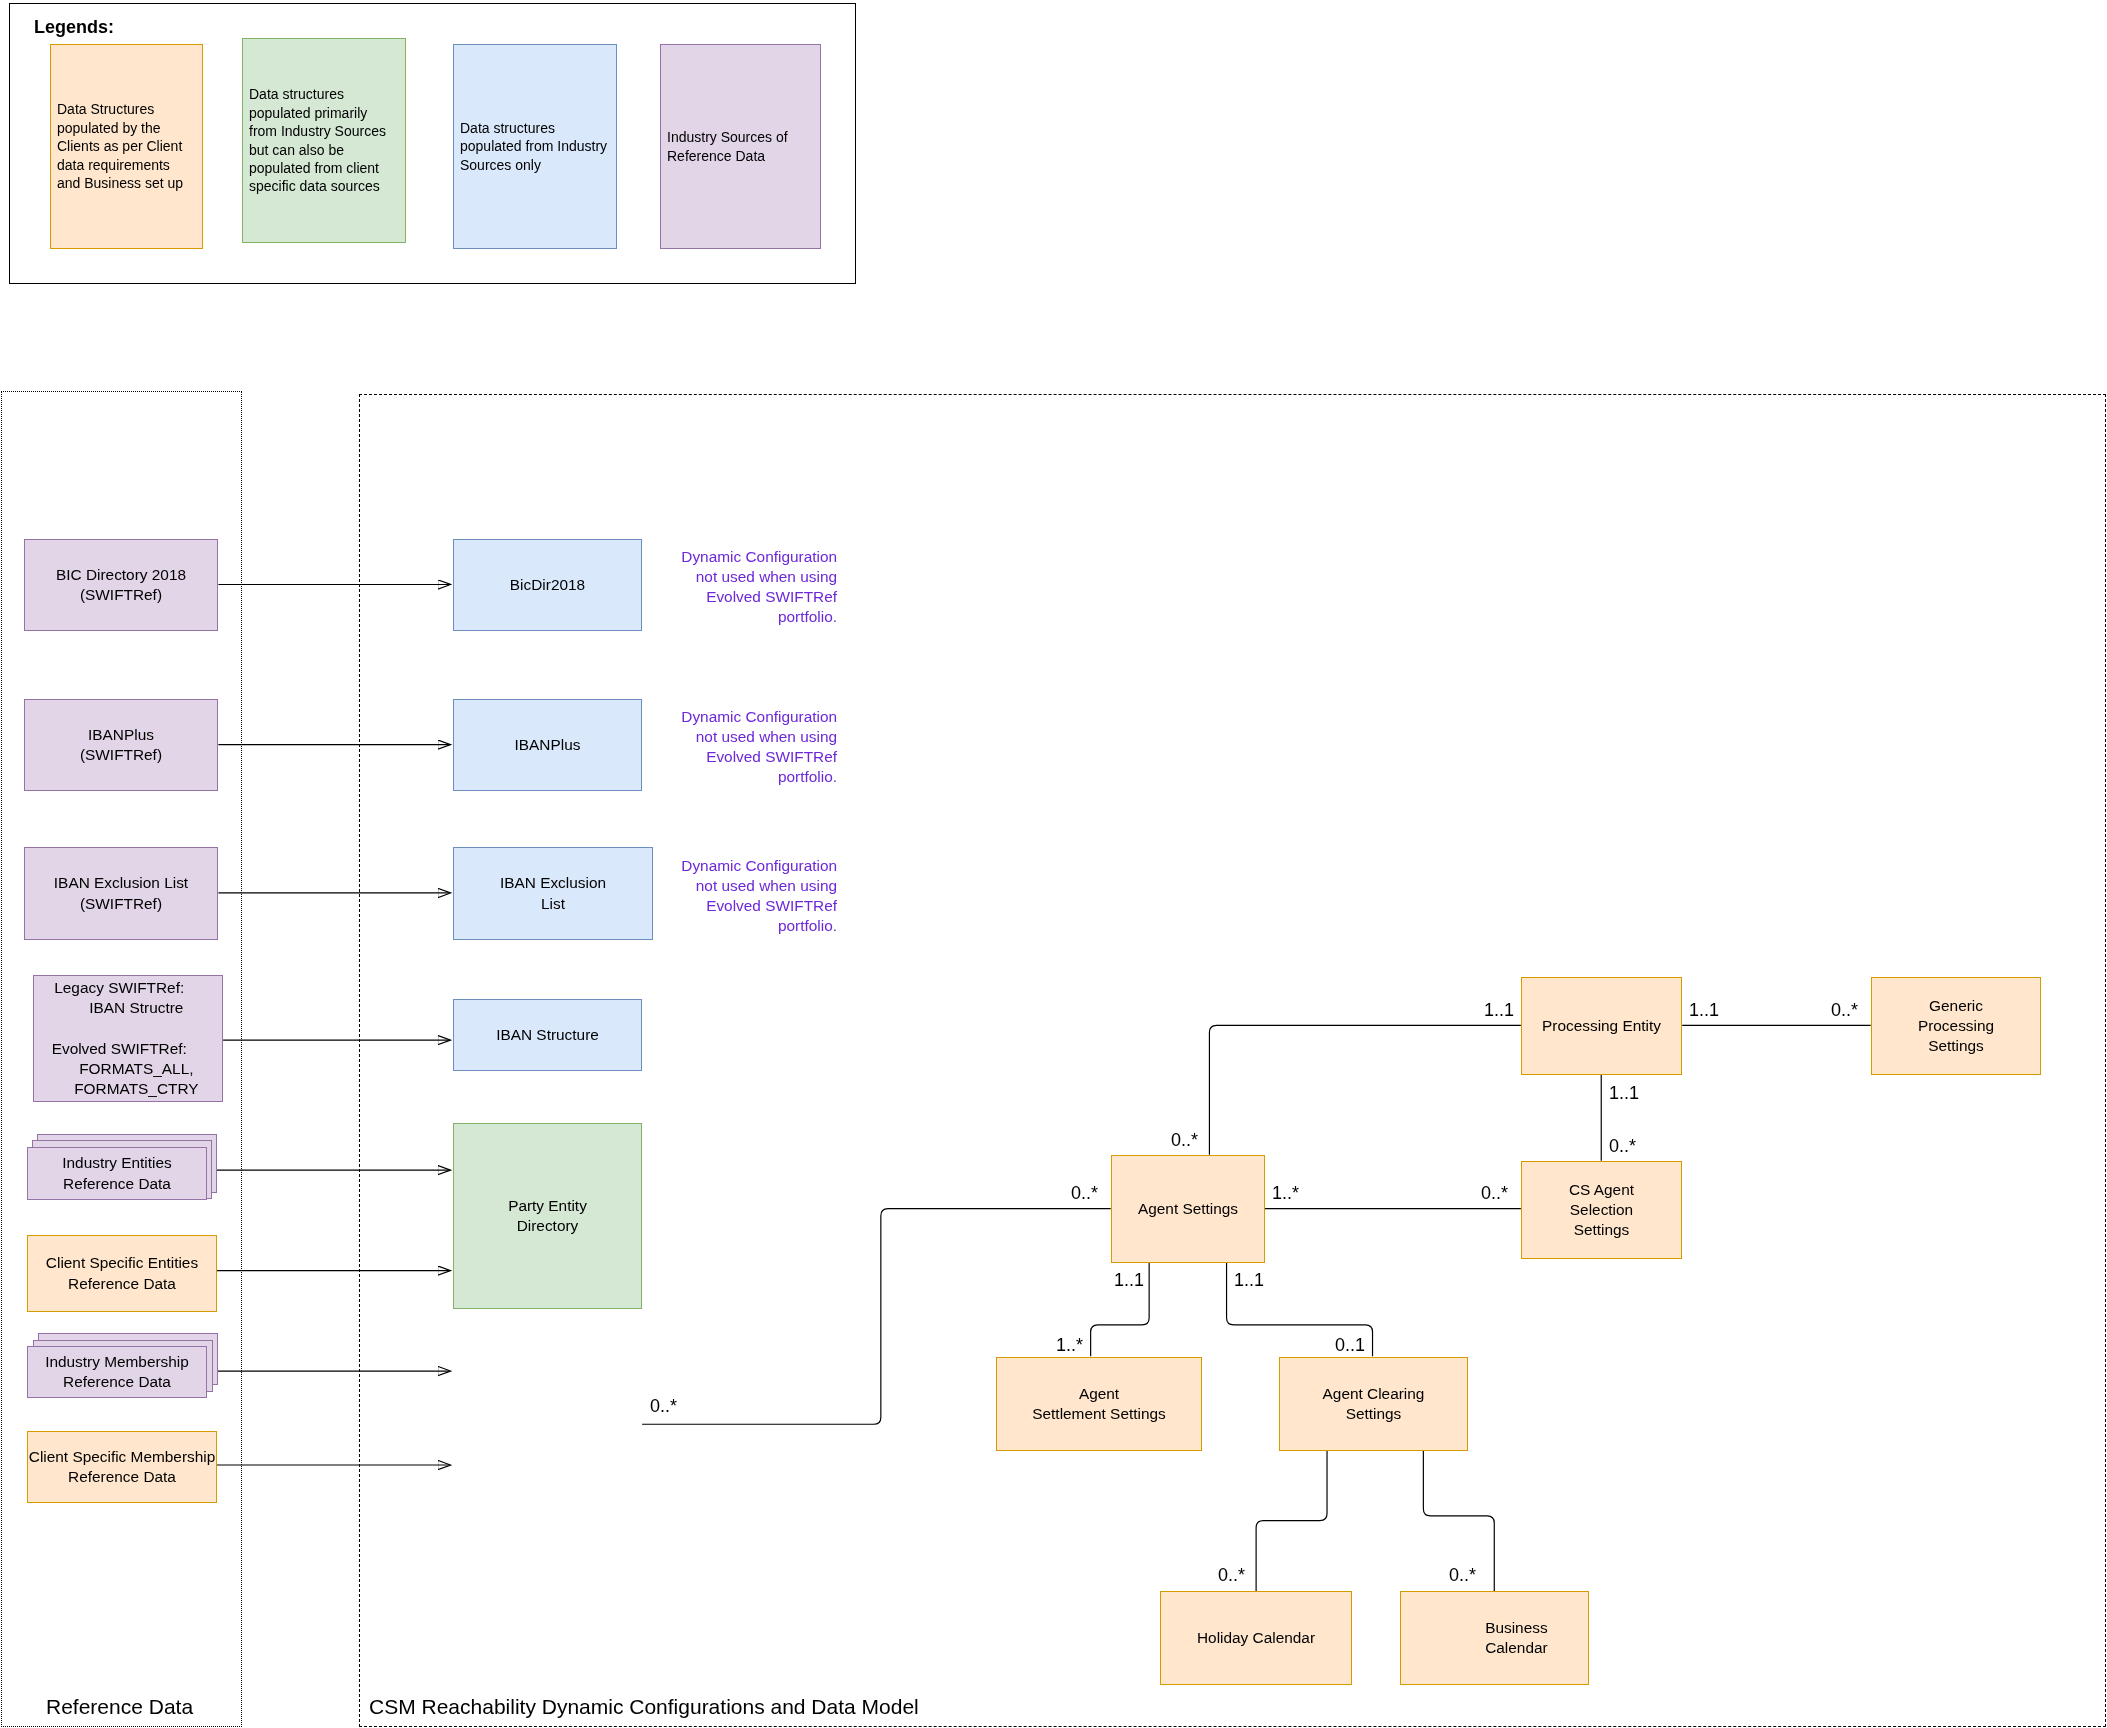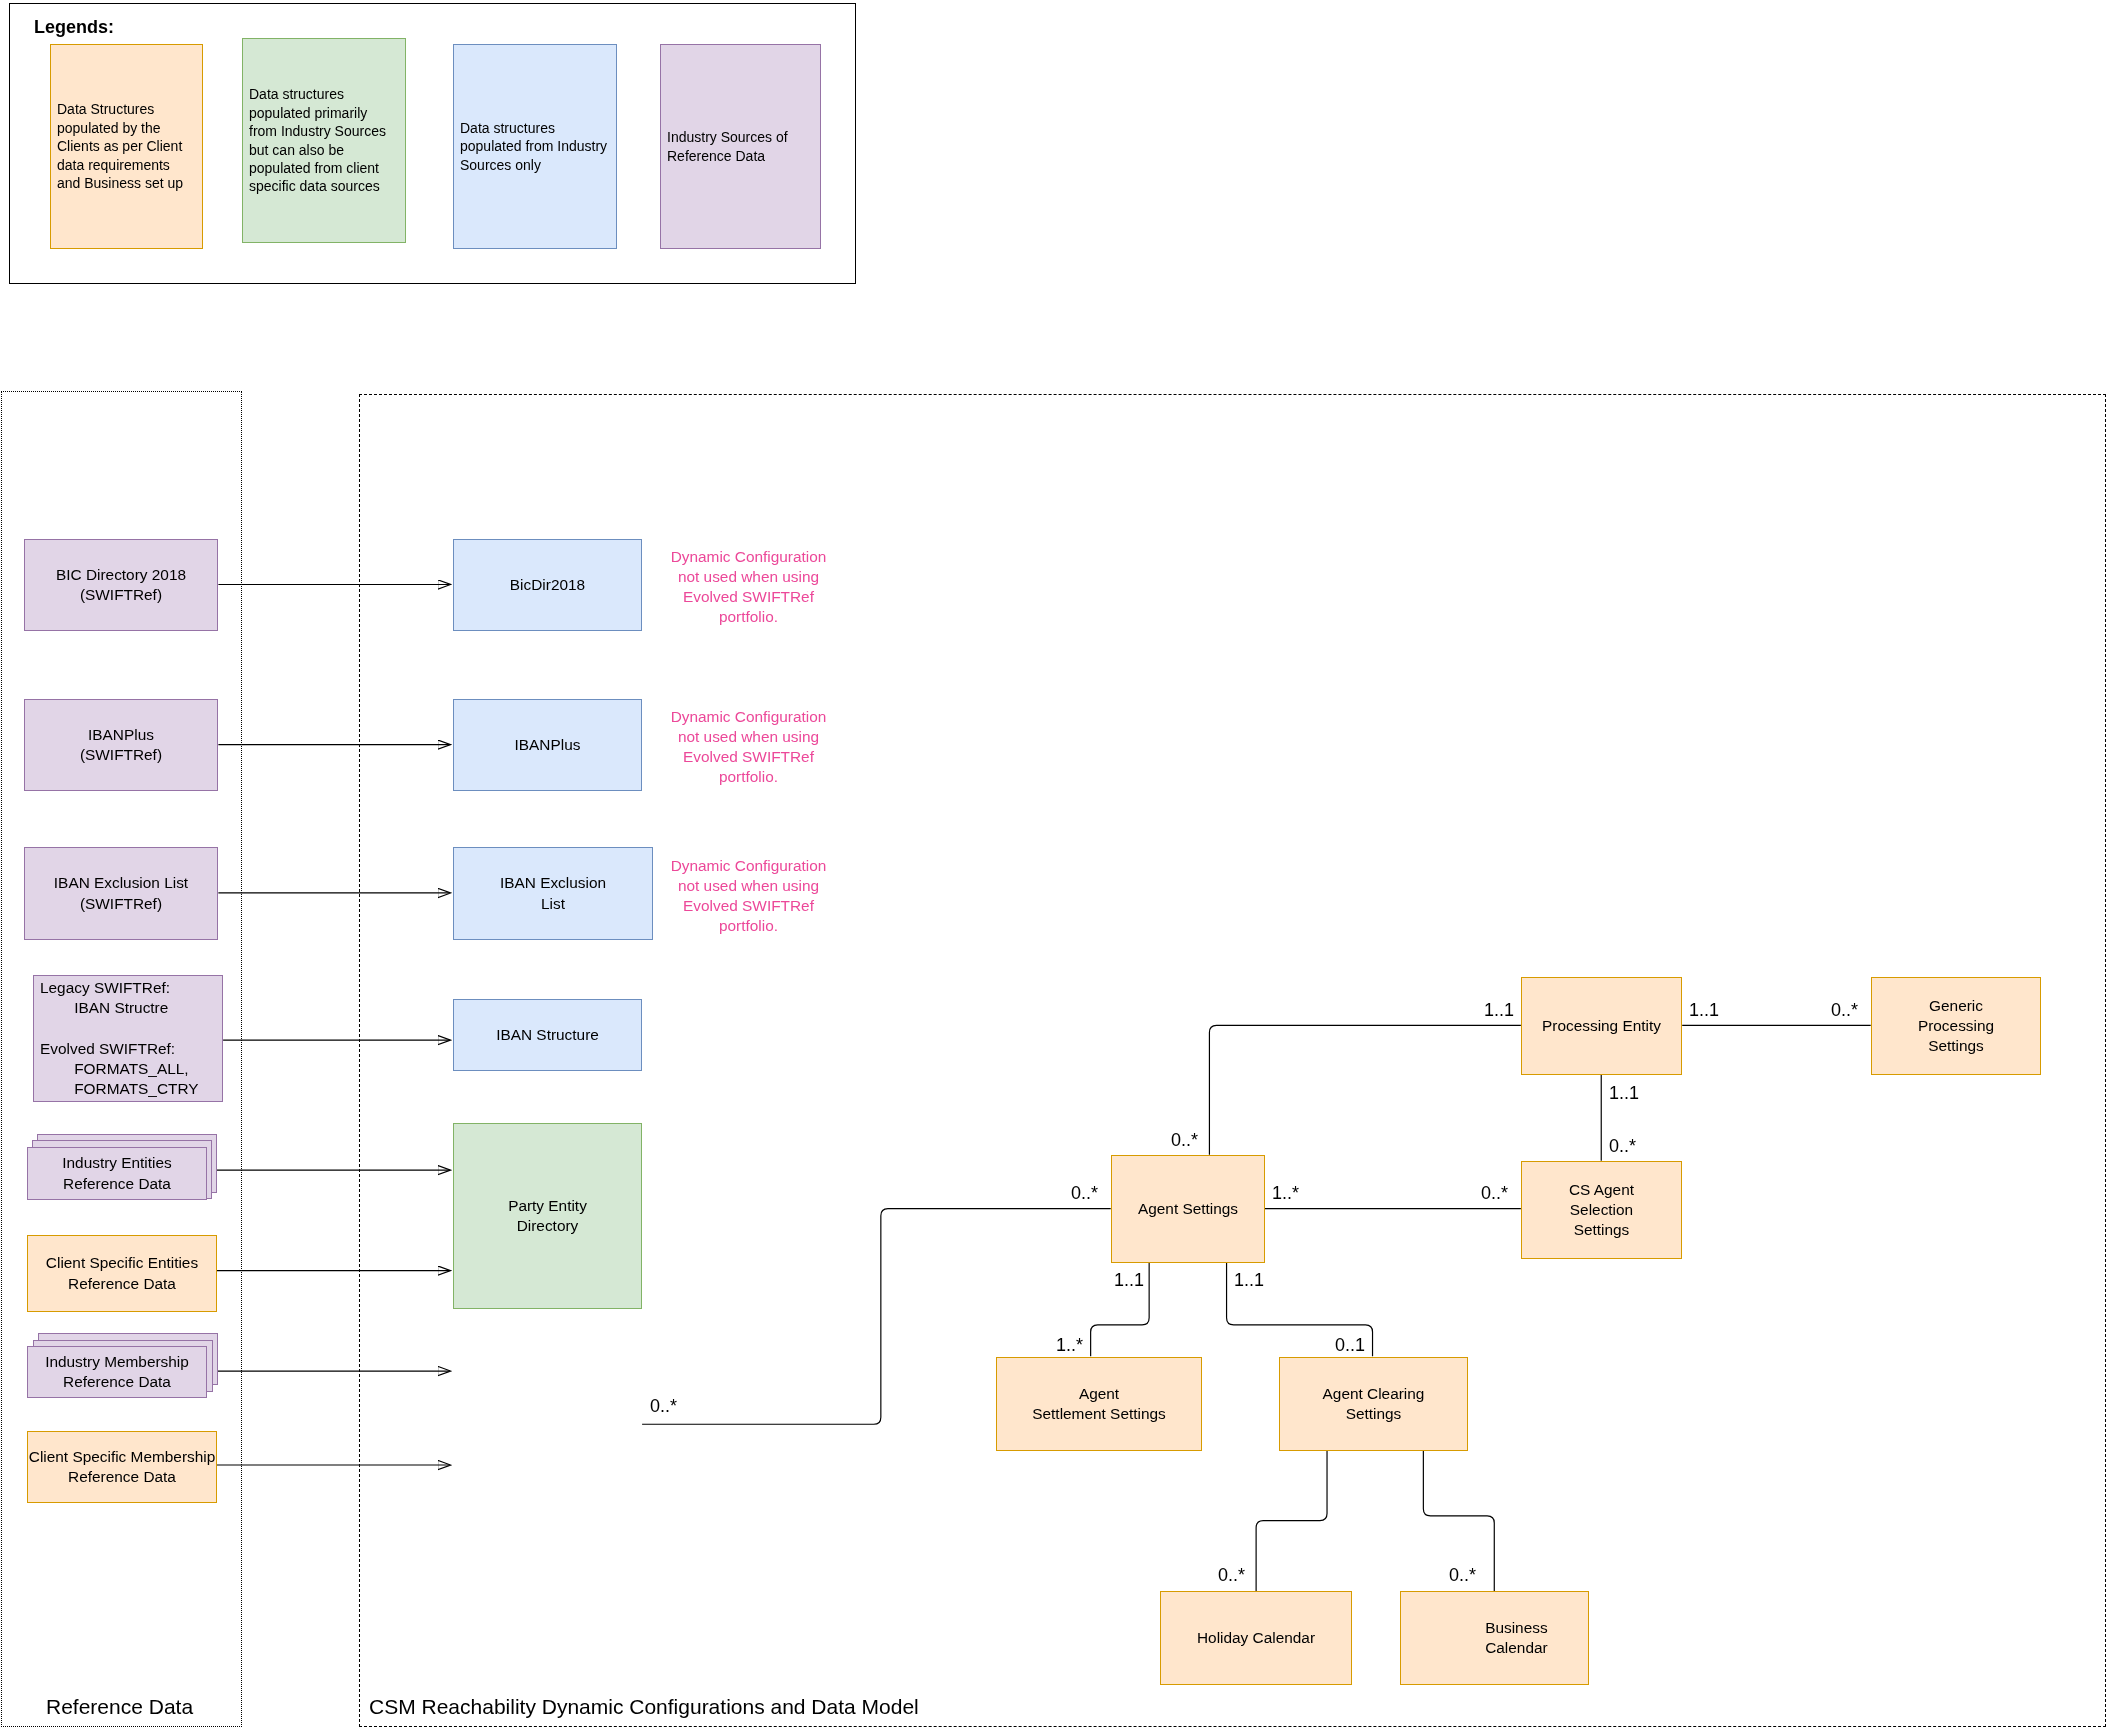--- a/index.html
+++ b/index.html
@@ -14,25 +14,25 @@
 
   .legend{position:absolute;left:9px;top:3px;width:847px;height:281px;border:1.8px solid #000;box-sizing:border-box;background:#fff;}
   .legend-title{position:absolute;left:24px;top:13px;font-size:18px;font-weight:bold;}
   .lg-box{position:absolute;box-sizing:border-box;border:1.2px solid;display:flex;align-items:center;font-size:14px;line-height:1.32;white-space:pre-line;padding:0 6px;text-align:left;}
 
   .box{position:absolute;box-sizing:border-box;border:1.2px solid;display:flex;align-items:center;justify-content:center;text-align:center;font-size:15.4px;line-height:1.3;white-space:pre-line;padding:1.2px;}
   .purple{background:#E1D5E7;border-color:#9673A6;}
   .orange{background:#FFE6CC;border-color:#D79B00;}
   .blue{background:#DAE8FC;border-color:#6C8EBF;}
   .green{background:#D5E8D4;border-color:#82B366;}
-  .left-text{justify-content:flex-start;text-align:left;white-space:pre-wrap;padding:19px 6px;}
+  .left-text{justify-content:flex-start;text-align:center;white-space:pre-wrap;padding:19px 6px;}
 
   .stack-layer{position:absolute;box-sizing:border-box;border:1.2px solid #9673A6;background:#E1D5E7;}
 
-  .note{position:absolute;color:#ec4899;font-size:15.4px;line-height:1.3;white-space:pre-line;text-align:center;}
+  .note{position:absolute;color:#6d28d9;font-size:15.4px;line-height:1.3;white-space:pre-line;text-align:right;}
 
   .mult{position:absolute;font-size:18px;white-space:nowrap;}
 
   svg.wires{position:absolute;left:0;top:0;width:2108px;height:1728px;pointer-events:none;}
   svg.wires path{fill:none;stroke:#000;stroke-width:2px;}
 </style>
 </head>
 <body>
 
 <div id="canvas">

